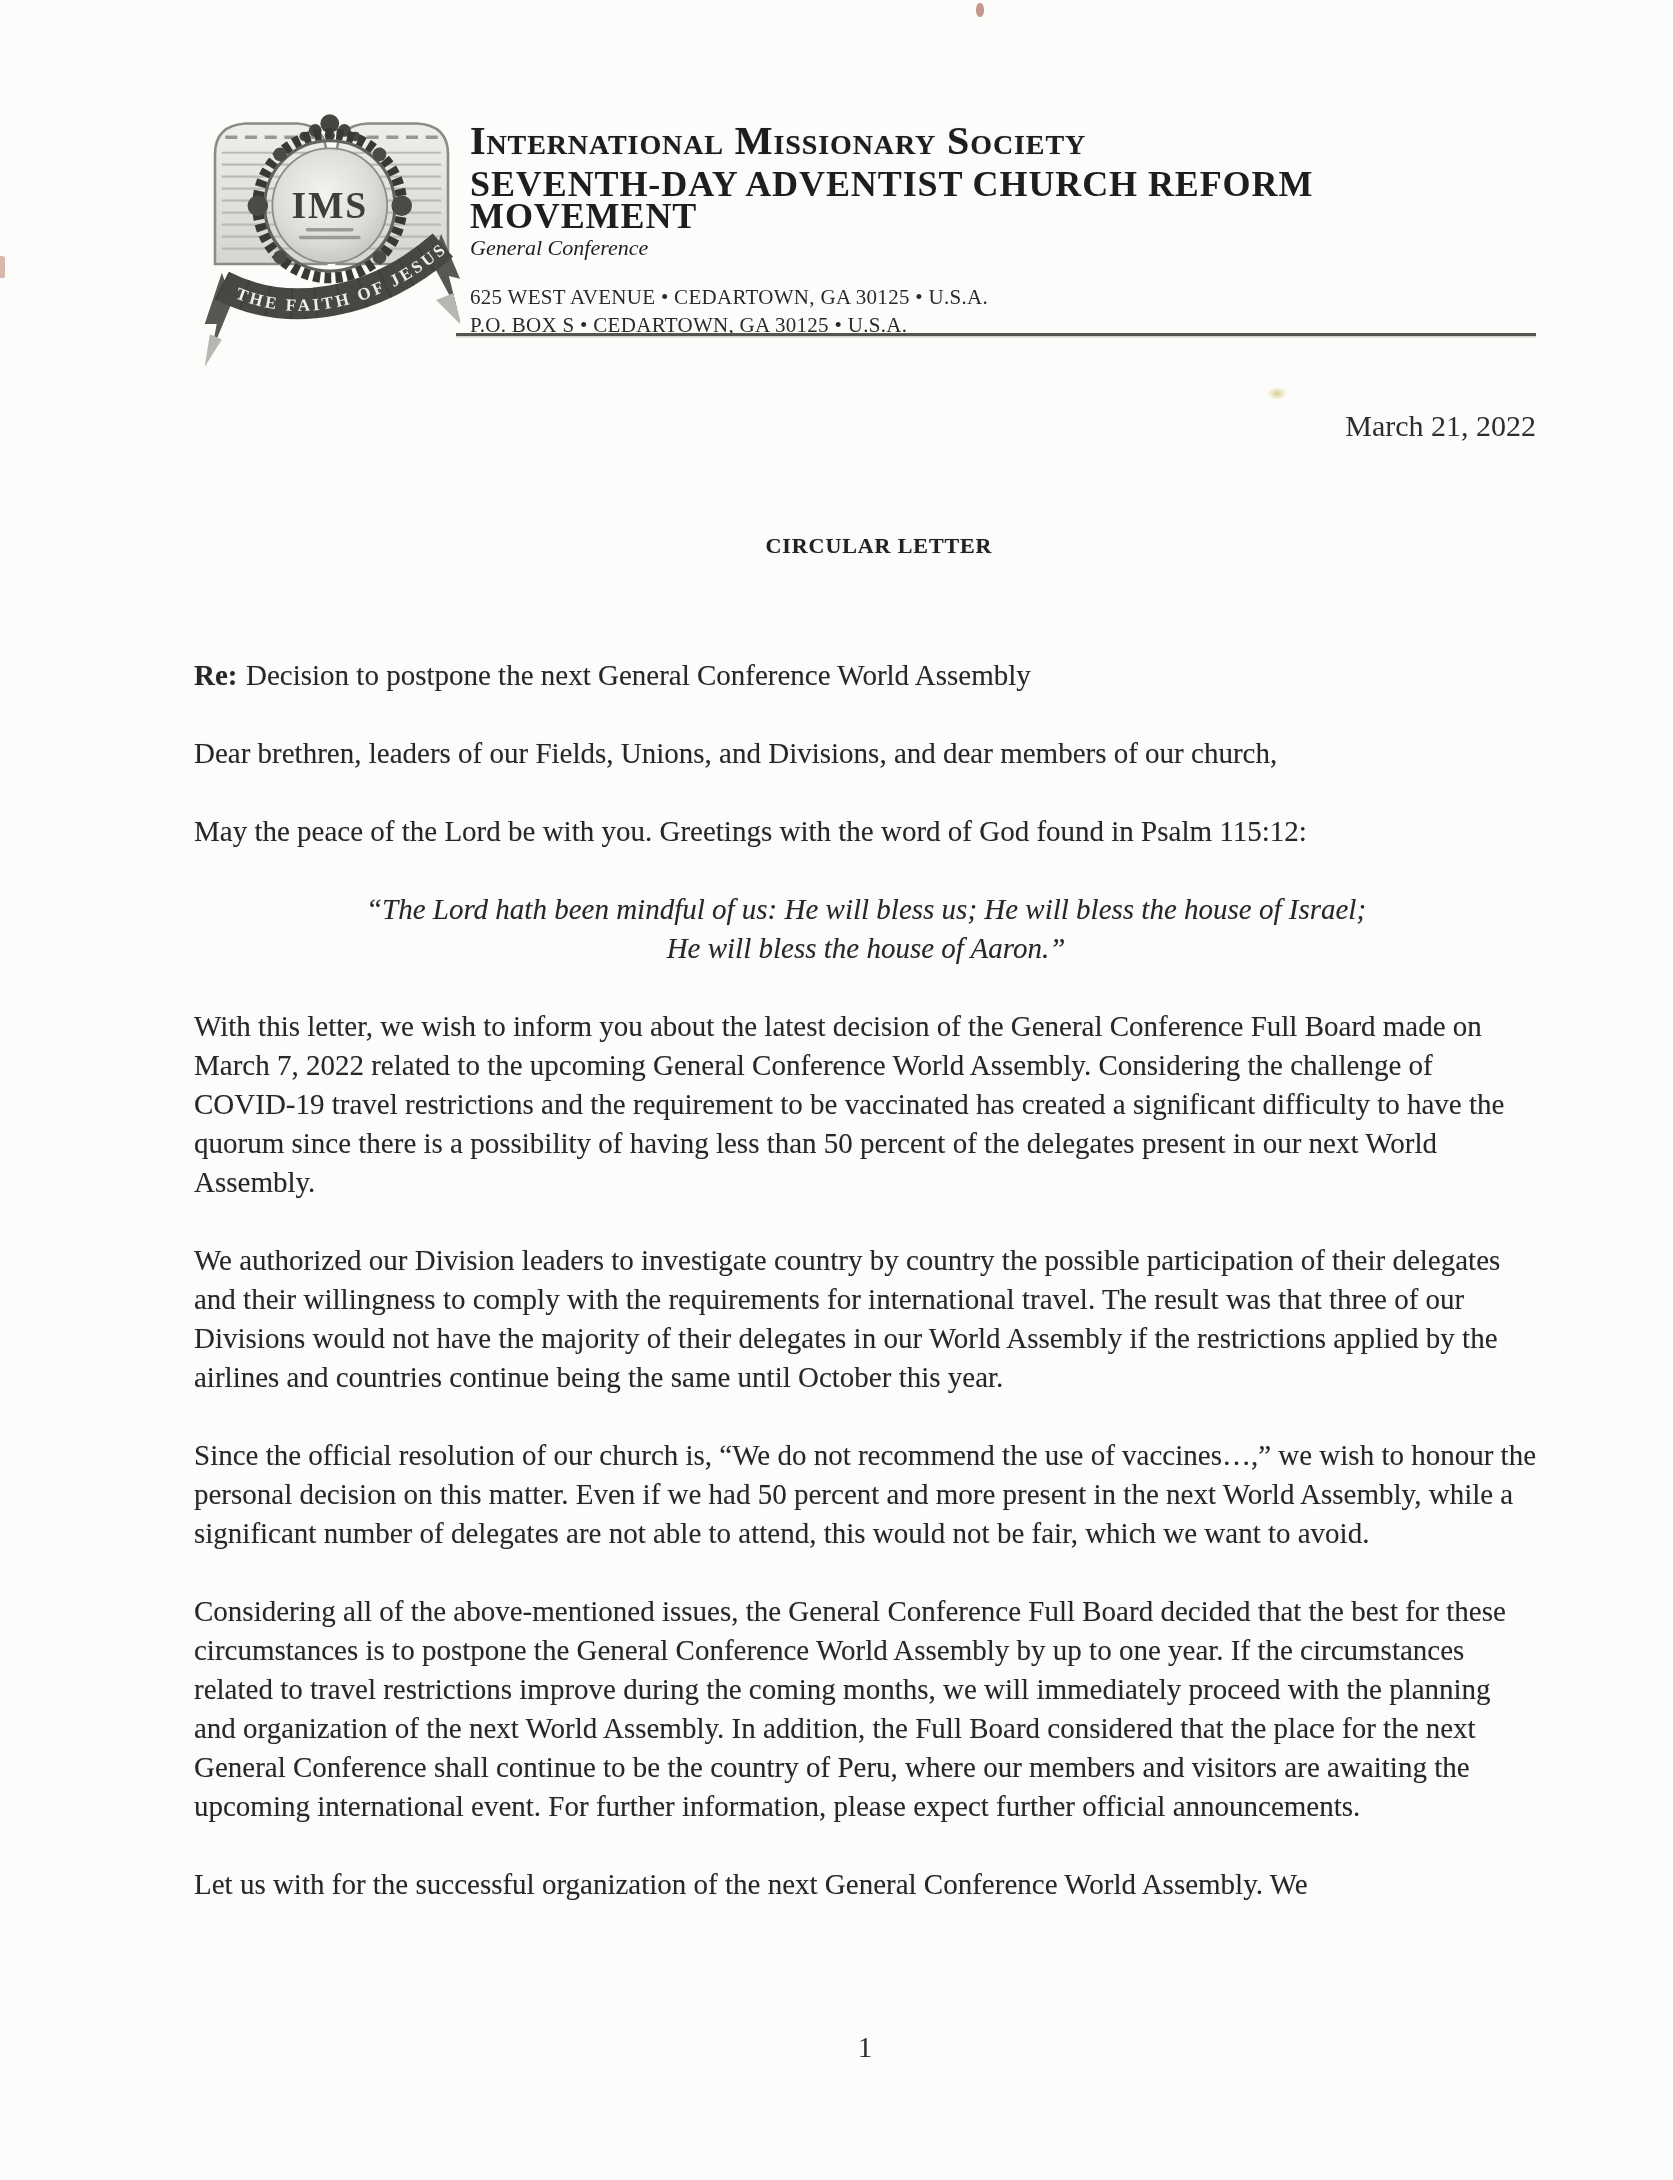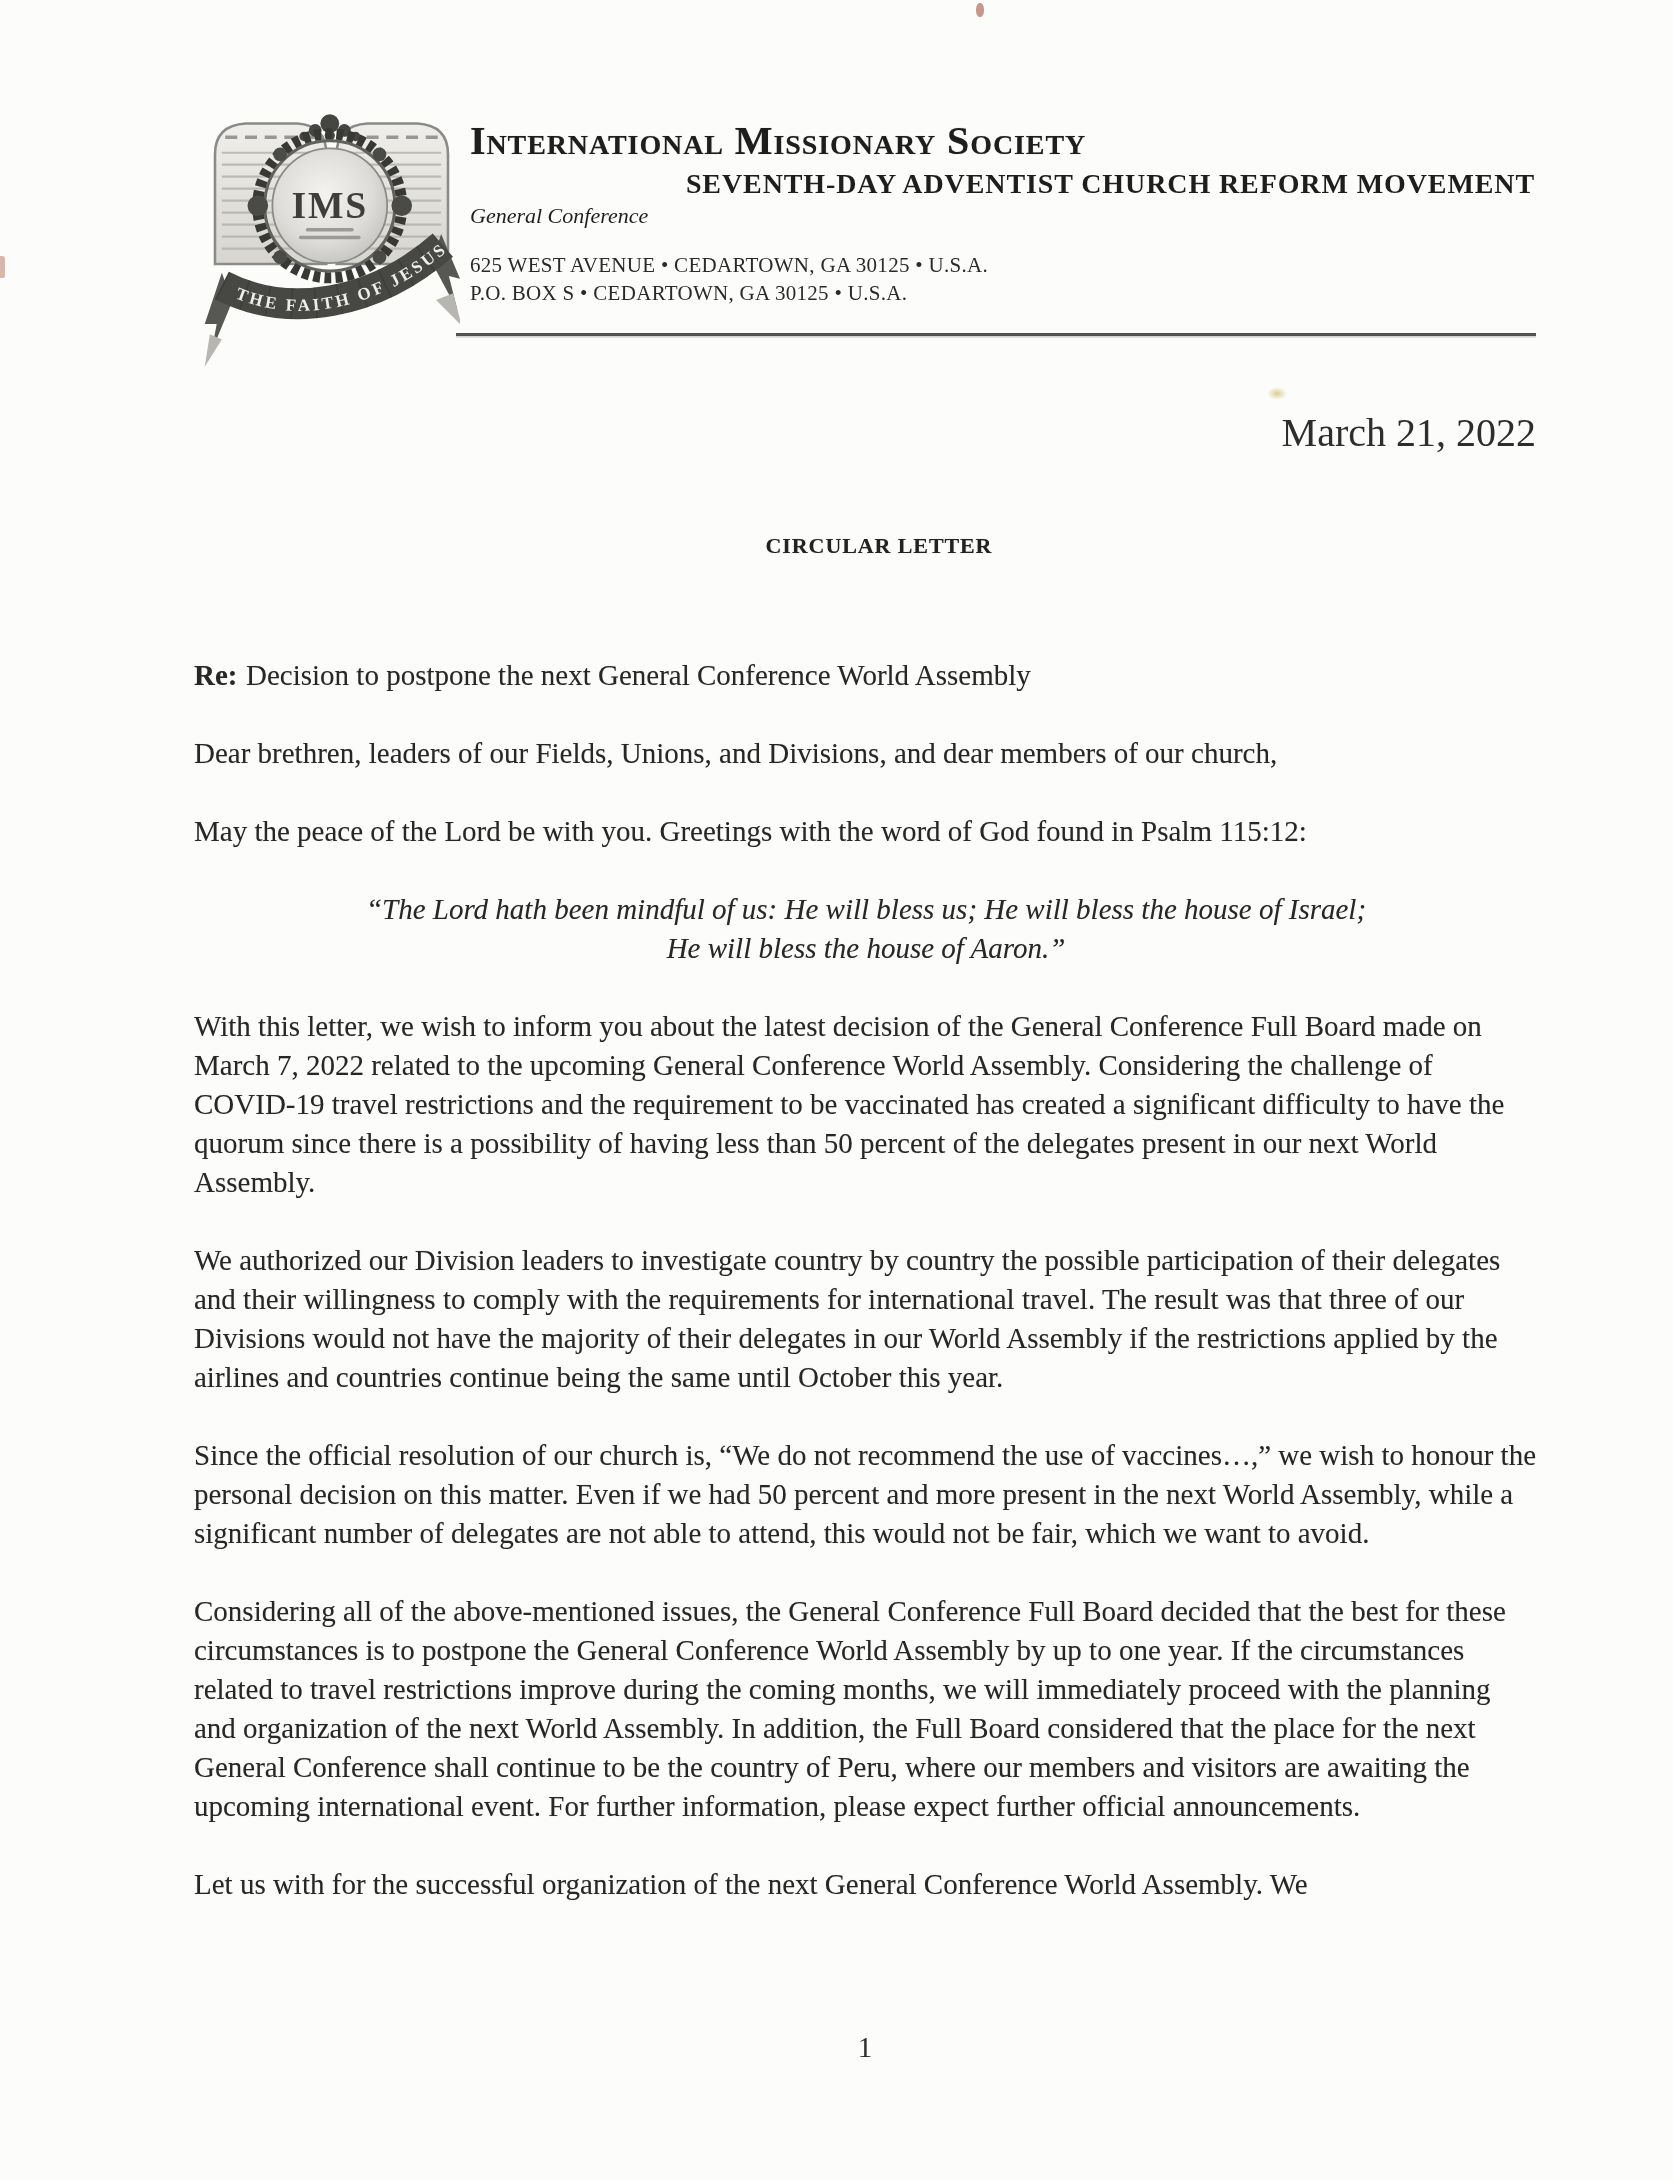--- a/index.html
+++ b/index.html
@@ -28,25 +28,24 @@
   .org-name {
     font-variant: small-caps;
     font-weight: bold;
     font-size: 40px;
     line-height: 44px;
     letter-spacing: 0.9px;
     text-shadow: 0 0 0.9px rgba(20,20,20,0.4);
   }
   .movement {
     font-weight: bold;
-    font-size: 28px;
+    font-size: 36px;
     line-height: 32px;
     margin-top: 5.1px;
     letter-spacing: 0.9px;
-    text-align: right;
   }
   .division {
     font-style: italic;
     font-size: 22px;
     line-height: 25.6px;
     margin-top: 3.4px;
   }
   .addr-block {
     margin-top: 22px;
     font-size: 21px;
@@ -58,21 +57,21 @@
     position: absolute; left: 456px; top: 333px;
     width: 1080px; height: 2.6px;
     background: #555550;
     box-shadow: 0 1.7px 0 rgba(90,90,85,0.25);
   }
 
   
   .date-line {
     position: absolute; left: 194px; top: 409px; width: 1342px;
     text-align: right;
-    font-size: 40px; color: #2e2e2e;
+    font-size: 30px; color: #2e2e2e;
   }
   .letter-title {
     position: absolute; left: 208px; top: 533px; width: 1342px;
     text-align: center;
     font-weight: bold;
     font-size: 22px;
     letter-spacing: 0.9px;
     color: #222;
     text-shadow: 0 0 0.9px rgba(20,20,20,0.35);
   }

